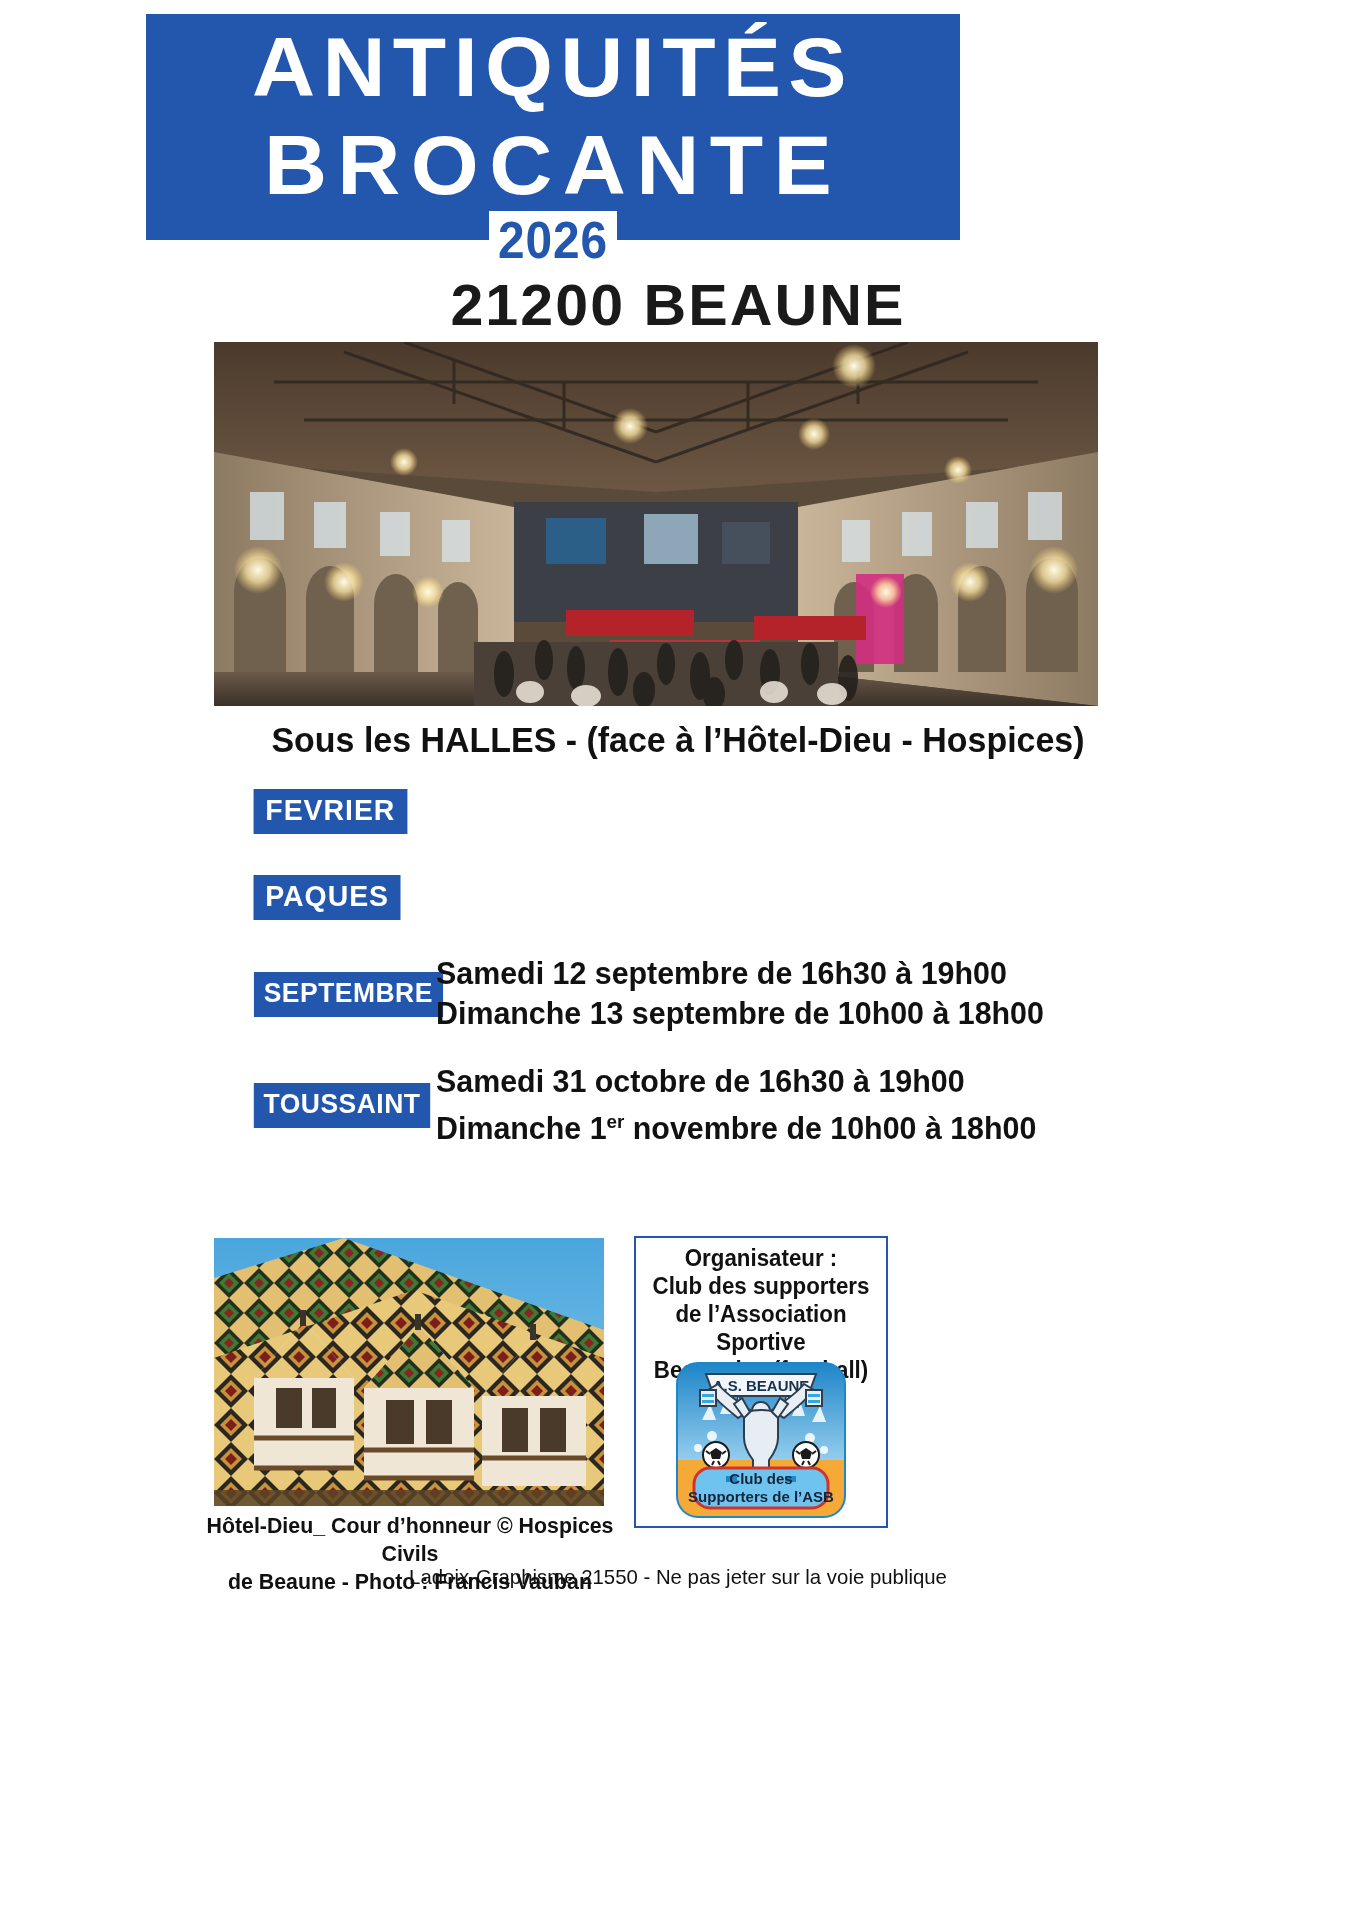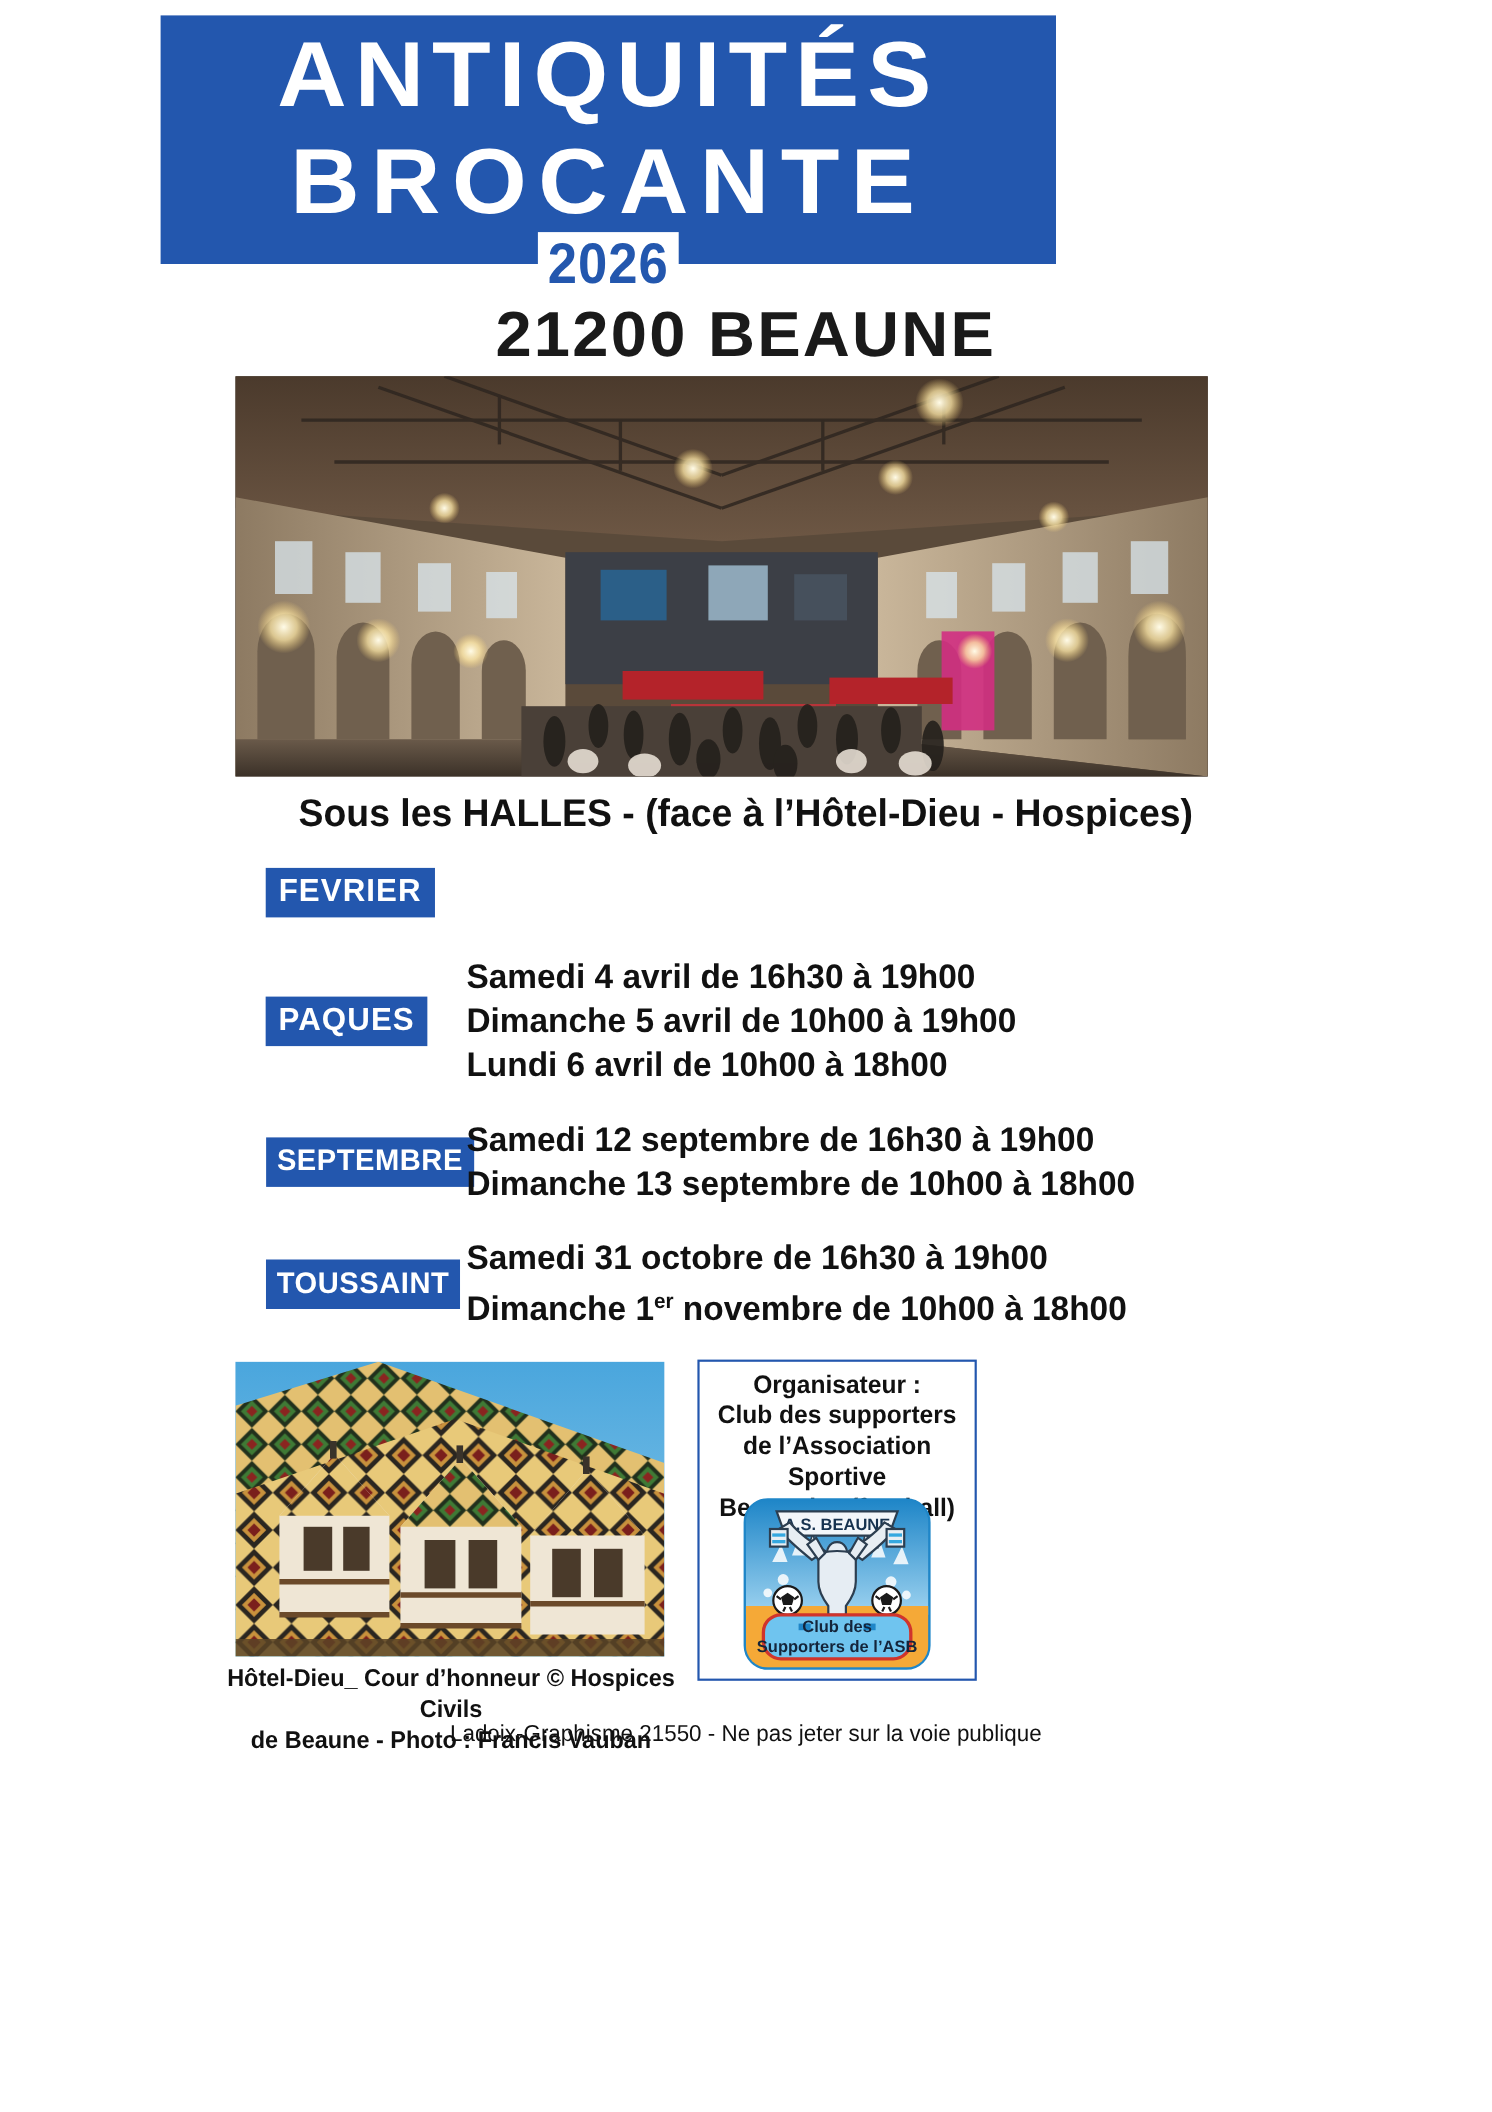--- a/index.html
+++ b/index.html
@@ -116,21 +116,21 @@
     font-weight: bold;
     font-size: 35px;
     line-height: 44px;
     letter-spacing: 0px;
     transform: scaleX(0.97);
   }
 
   
   .schedule {
     position: absolute;
-    left: 240px;
+    left: 252px;
     top: 782px;
     width: 900px;
   }
   .sched-row {
     position: relative;
     display: flex;
     align-items: center;
     margin-bottom: 28px;
     min-height: 58px;
   }
@@ -393,25 +393,20 @@
     <div class="sched-row">
       <div class="month-tag-wrap">
         <span class="month-tag">FEVRIER</span>
       </div>
     </div>
 
     <div class="sched-row">
       <div class="month-tag-wrap">
         <span class="month-tag">PAQUES</span>
       </div>
-      <div class="sched-lines">
-        <div class="sched-line">Samedi 4 avril de 16h30 à 19h00</div>
-        <div class="sched-line">Dimanche 5 avril de 10h00 à 19h00</div>
-        <div class="sched-line">Lundi 6 avril de 10h00 à 18h00</div>
-      </div>
     </div>
 
     <div class="sched-row">
       <div class="month-tag-wrap">
         <span class="month-tag narrow">SEPTEMBRE</span>
       </div>
       <div class="sched-lines">
         <div class="sched-line">Samedi 12 septembre de 16h30 à 19h00</div>
         <div class="sched-line">Dimanche 13 septembre de 10h00 à 18h00</div>
       </div>

